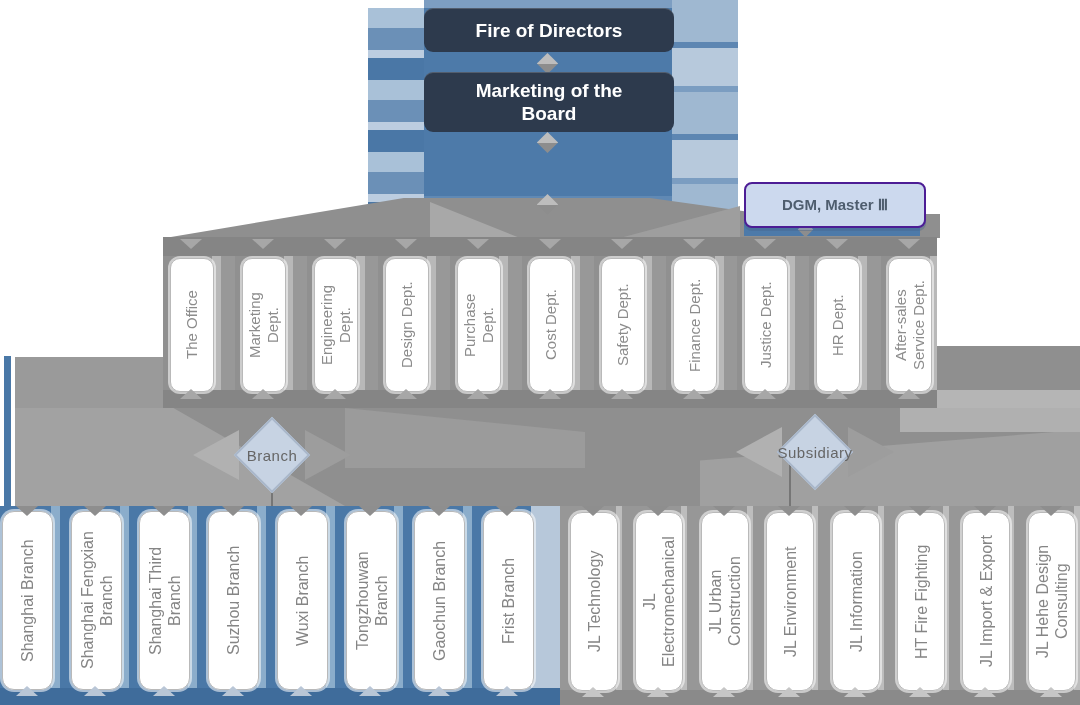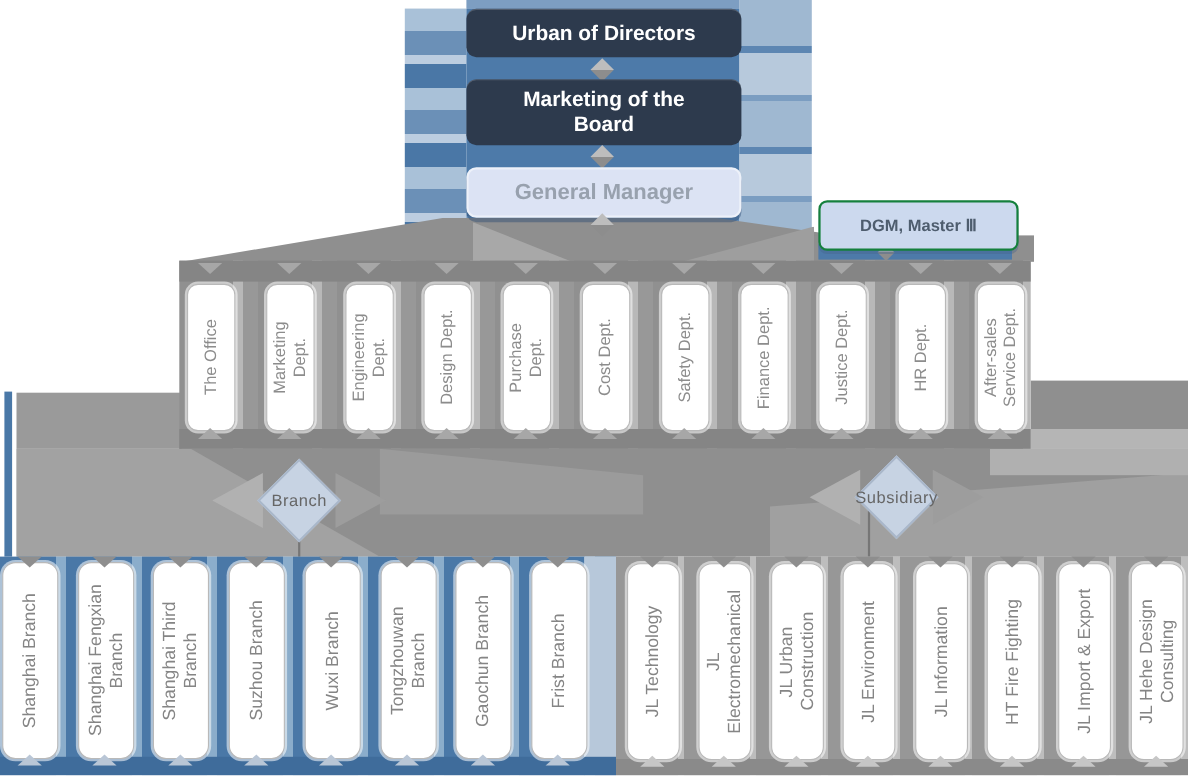--- a/index.html
+++ b/index.html
@@ -15,21 +15,21 @@
   .dept-box{color:#8c8c8c;font-size:15px;line-height:18px;}
   .big-box{color:#858585;font-size:16px;line-height:19px;border-radius:12px;}
   
   .navy{position:absolute;background:#2d3a4d;color:#ffffff;font-weight:bold;font-size:19px;
         line-height:23px;border-radius:9px;display:flex;align-items:center;justify-content:center;
         text-align:center;white-space:pre-line;box-shadow:inset 0 1px 0 rgba(255,255,255,.18);}
   .gm{position:absolute;background:#dce3f4;color:#98a1ae;font-weight:bold;font-size:20px;
       border:2px solid #edf1f9;border-radius:9px;display:flex;align-items:center;justify-content:center;
       box-shadow:0 4px 0 rgba(45,75,115,.45);}
   .dgm{position:absolute;background:#ccd9ee;color:#4e5d6e;font-weight:bold;font-size:15px;
-       border:2px solid #15803d;border-radius:8px;display:flex;align-items:center;justify-content:center;
+       border:2px solid #4c1d95;border-radius:8px;display:flex;align-items:center;justify-content:center;
        box-shadow:0 3px 0 rgba(70,100,140,.4);}
   .diamond{position:absolute;width:15px;height:15px;transform:rotate(45deg);
            background:linear-gradient(135deg,#bdbdbd 50%,#8d8d8d 50%);}
   .chev{position:absolute;width:0;height:0;border-left:11px solid transparent;border-right:11px solid transparent;}
   
   .ribbon-center{left:424px;top:0;width:248px;height:236px;
     background:linear-gradient(180deg,#7d9ec2 0 8px,#4d7aa9 8px 196px,#6089b4 196px 214px,#476f9e 214px 100%);}
   .ribbon-left{left:368px;top:8px;width:56px;height:226px;
     background:repeating-linear-gradient(180deg,#a9c1d8 0 20px,#6b90b7 20px 42px,#bccde0 42px 50px,#4a77a6 50px 72px);}
   .ribbon-right{left:672px;top:0;width:66px;height:212px;
@@ -194,22 +194,21 @@
     <div class="dia"></div>
     <span>Branch</span>
   </div>
   <div class="glabel" style="left:730px;top:410px;">
     <div class="ltri"></div>
     <div class="rtri"></div>
     <div class="dia"></div>
     <span>Subsidiary</span>
   </div>
 
-  <div class="navy" style="left:424px;top:8px;width:250px;height:44px;">Urban of Directors</div>
+  <div class="navy" style="left:424px;top:8px;width:250px;height:44px;">Fire of Directors</div>
   <div class="diamond" style="left:540px;top:56px;"></div>
   <div class="navy" style="left:424px;top:72px;width:250px;height:60px;">Marketing of the
 Board</div>
   <div class="diamond" style="left:540px;top:135px;"></div>
-  <div class="gm" style="left:424px;top:152px;width:246px;height:42px;">General Manager</div>
   <div class="diamond" style="left:540px;top:197px;"></div>
   <div class="dgm" style="left:744px;top:182px;width:178px;height:42px;">DGM, Master Ⅲ</div>
 
 </div>
 
 </body></html>

